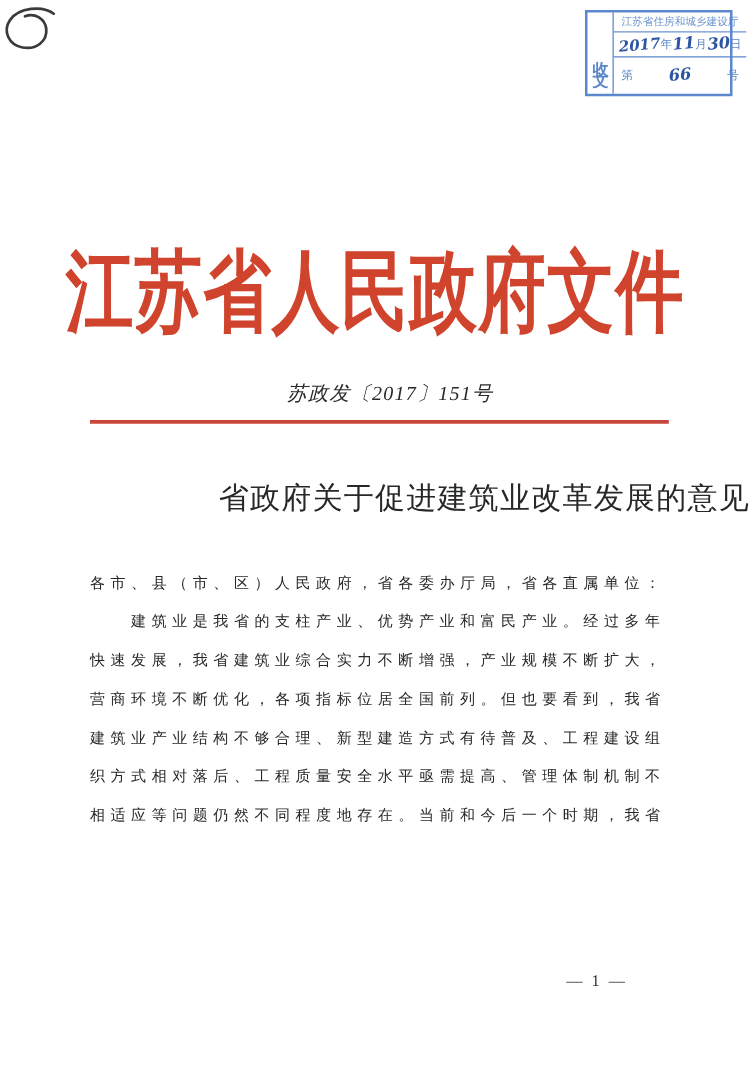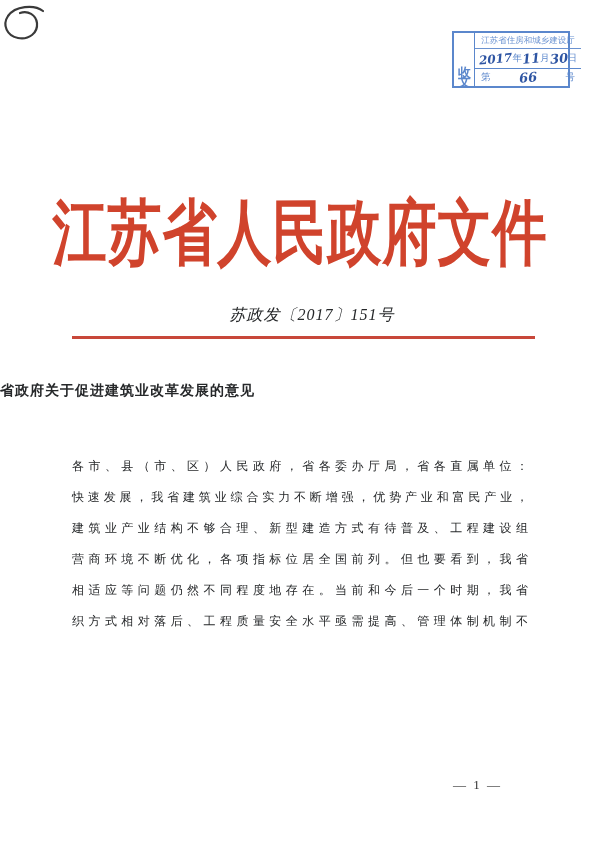--- a/index.html
+++ b/index.html
@@ -19,30 +19,29 @@
     position: absolute;
     left: 2px;
     top: 4px;
     width: 46px;
     height: 48px;
   }
 
   
   .stamp {
     position: absolute;
-    left: 452px;
+    left: 468px;
     top: 8px;
     width: 118px;
-    height: 57px;
+    height: 69px;
     display: flex;
     border: 2px solid var(--stamp-blue, #5b87cc);
     color: var(--stamp-blue, #5b87cc);
     box-sizing: border-box;
     background: rgba(255,255,255,0);
-    margin-top: 23px;
   }
   .stamp-left {
     width: 21px;
     border-right: 1.5px solid var(--stamp-blue, #5b87cc);
     writing-mode: vertical-rl;
     text-orientation: upright;
     display: flex;
     align-items: center;
     justify-content: center;
     font-size: 13px;
@@ -126,23 +125,23 @@
     width: 463px;
     height: 3px;
     background: var(--rule-red, #c8473a);
   }
 
   .doc-title {
     position: absolute;
     left: 0;
     top: 382px;
     width: 100%;
-    text-align: left;
-    font-size: 14px;
-    font-weight: bold;
+    text-align: right;
+    font-size: 24px;
+    font-weight: normal;
     letter-spacing: 1px;
   }
 
   .doc-body {
     position: absolute;
     left: 72px;
     top: 452px;
     width: 456px;
   }
   .body-line {
@@ -198,22 +197,23 @@
   <div class="red-header">江苏省人民政府文件</div>
 
   <div class="doc-number">苏政发〔2017〕151号</div>
 
   <div class="red-rule"></div>
 
   <div class="doc-title">省政府关于促进建筑业改革发展的意见</div>
 
   <div class="doc-body">
     <div class="body-line">各市、县（市、区）人民政府，省各委办厅局，省各直属单位：</div>
-    <div class="body-line">快速发展，我省建筑业综合实力不断增强，优势产业和富民产业，</div>
+    <div class="body-line">　　建筑业是我省的支柱产业、优势产业和富民产业。经过多年</div>
+    <div class="body-line">快速发展，我省建筑业综合实力不断增强，产业规模不断扩大，</div>
+    <div class="body-line">营商环境不断优化，各项指标位居全国前列。但也要看到，我省</div>
     <div class="body-line">建筑业产业结构不够合理、新型建造方式有待普及、工程建设组</div>
-    <div class="body-line">营商环境不断优化，各项指标位居全国前列。但也要看到，我省</div>
+    <div class="body-line">织方式相对落后、工程质量安全水平亟需提高、管理体制机制不</div>
     <div class="body-line">相适应等问题仍然不同程度地存在。当前和今后一个时期，我省</div>
-    <div class="body-line">织方式相对落后、工程质量安全水平亟需提高、管理体制机制不</div>
   </div>
 
   <div class="page-number">— 1 —</div>
 
 </div>
 
 </body></html>

